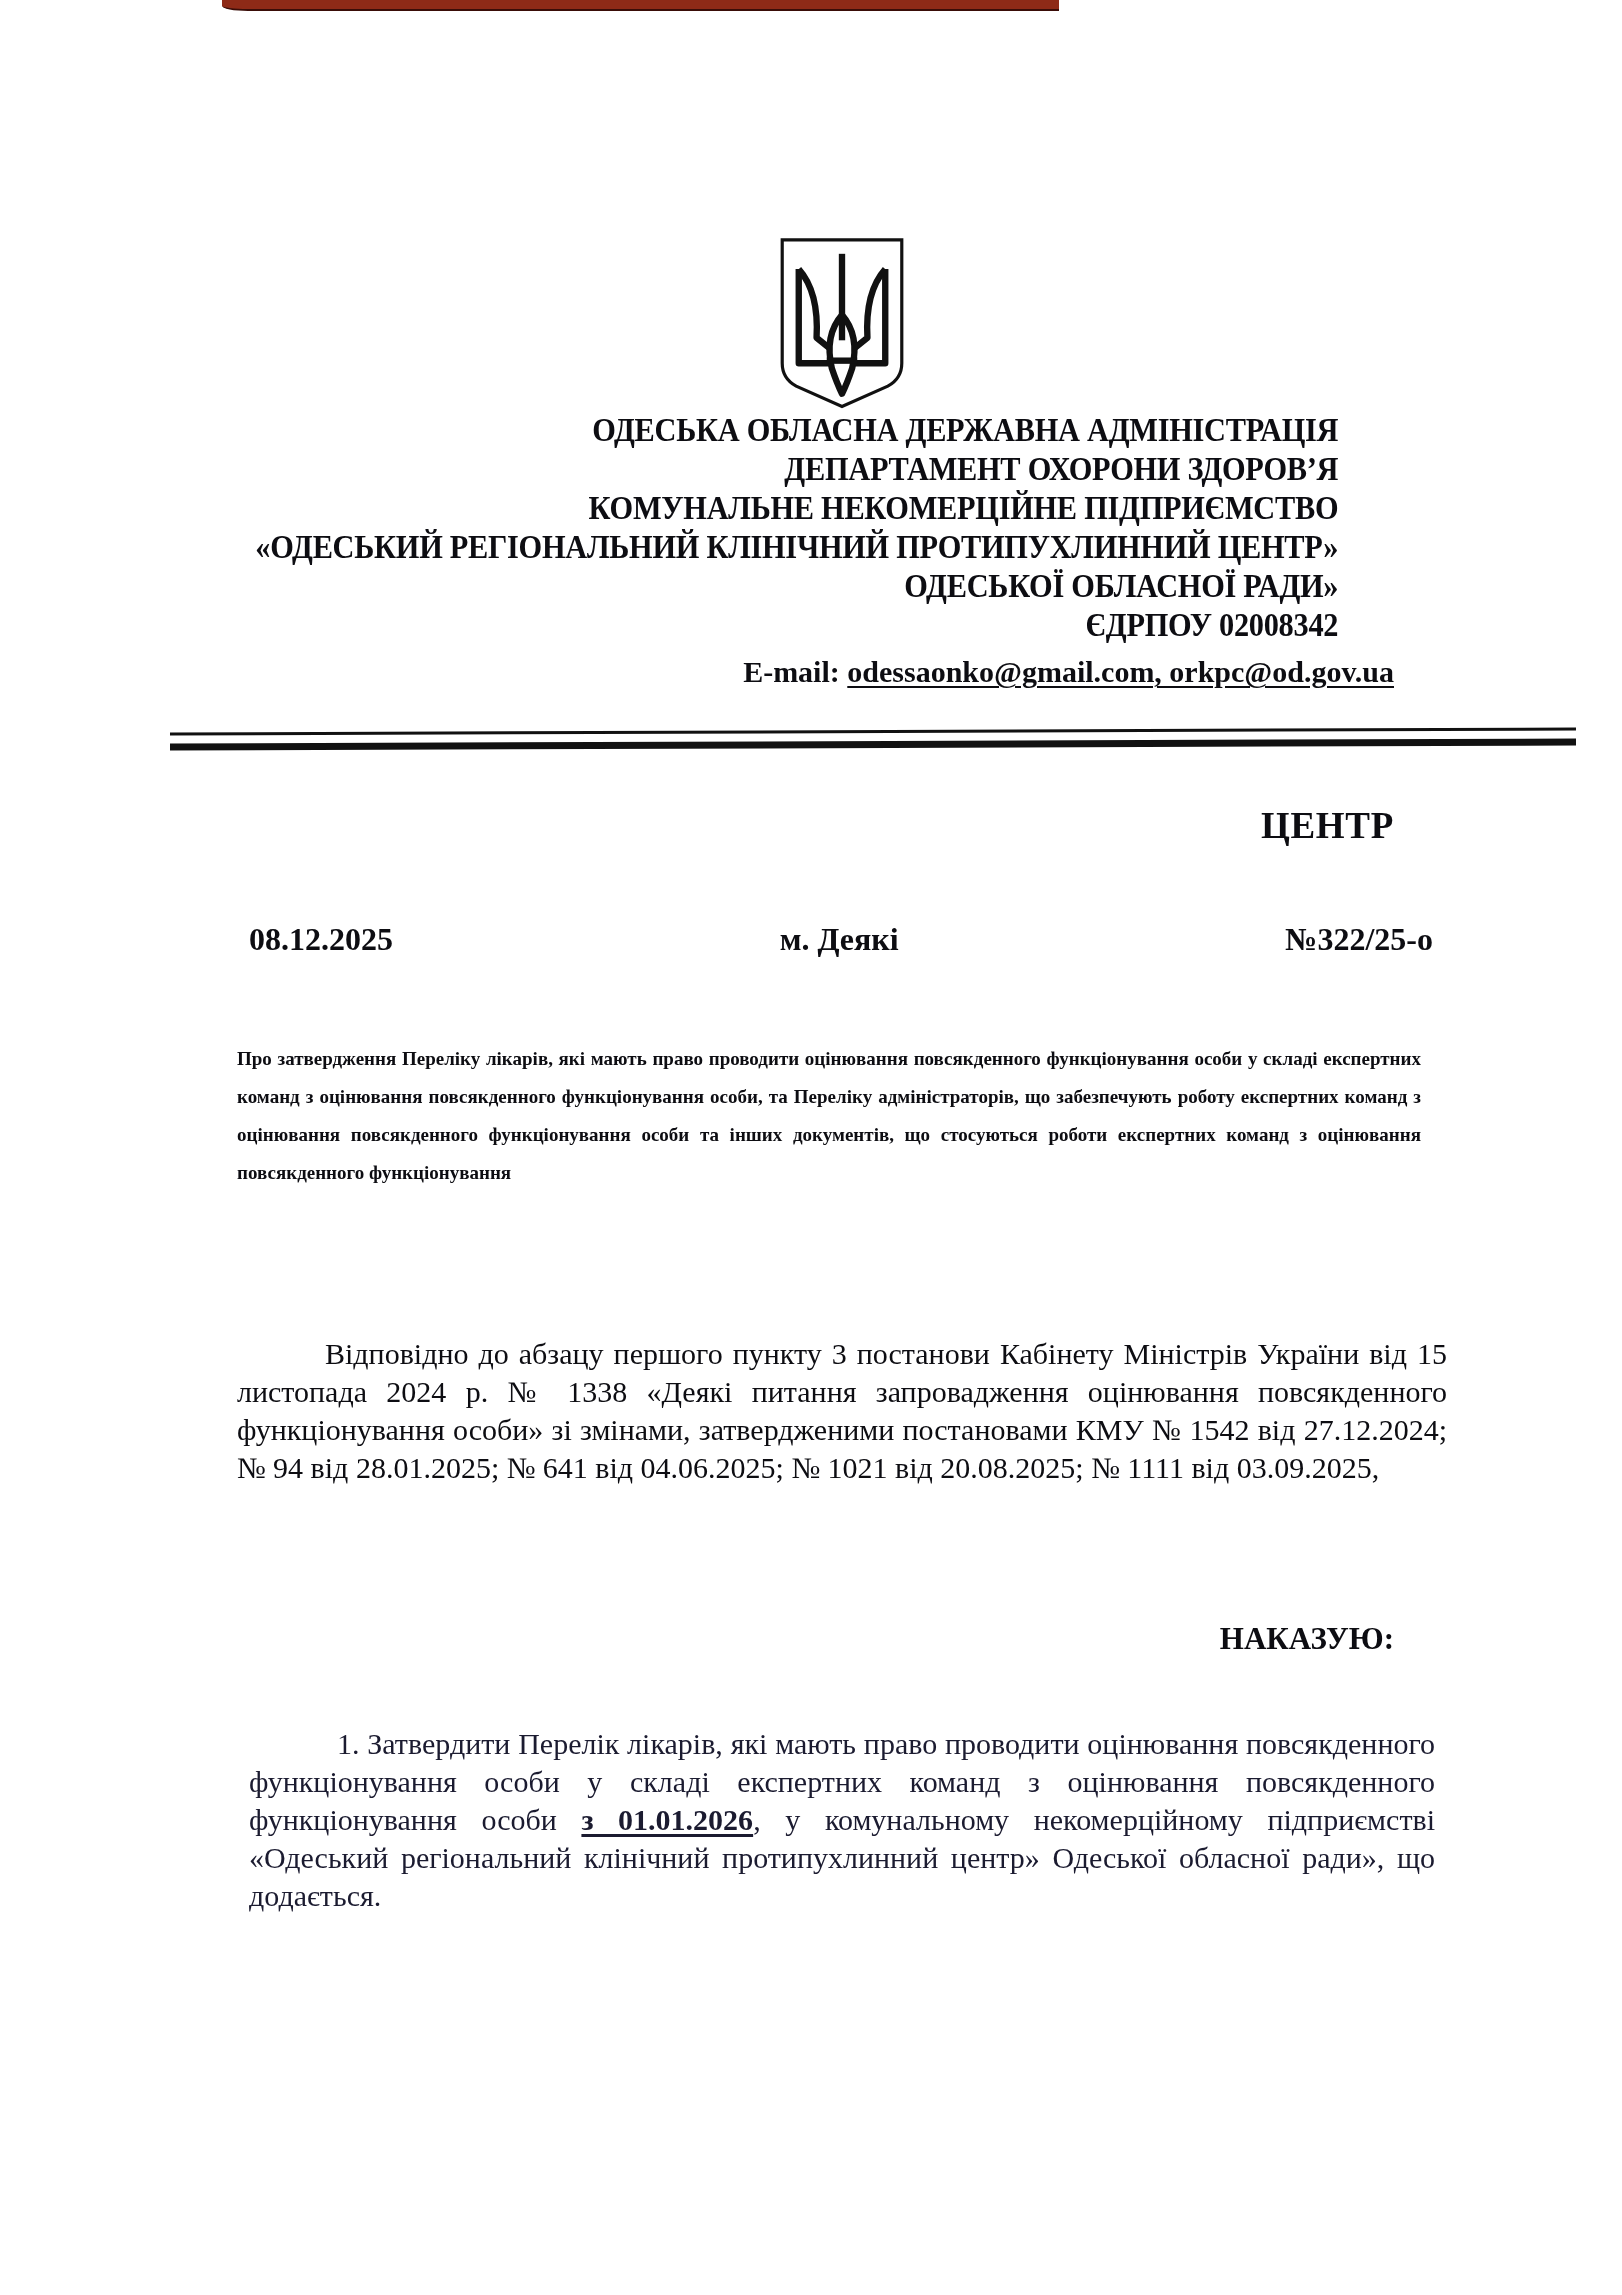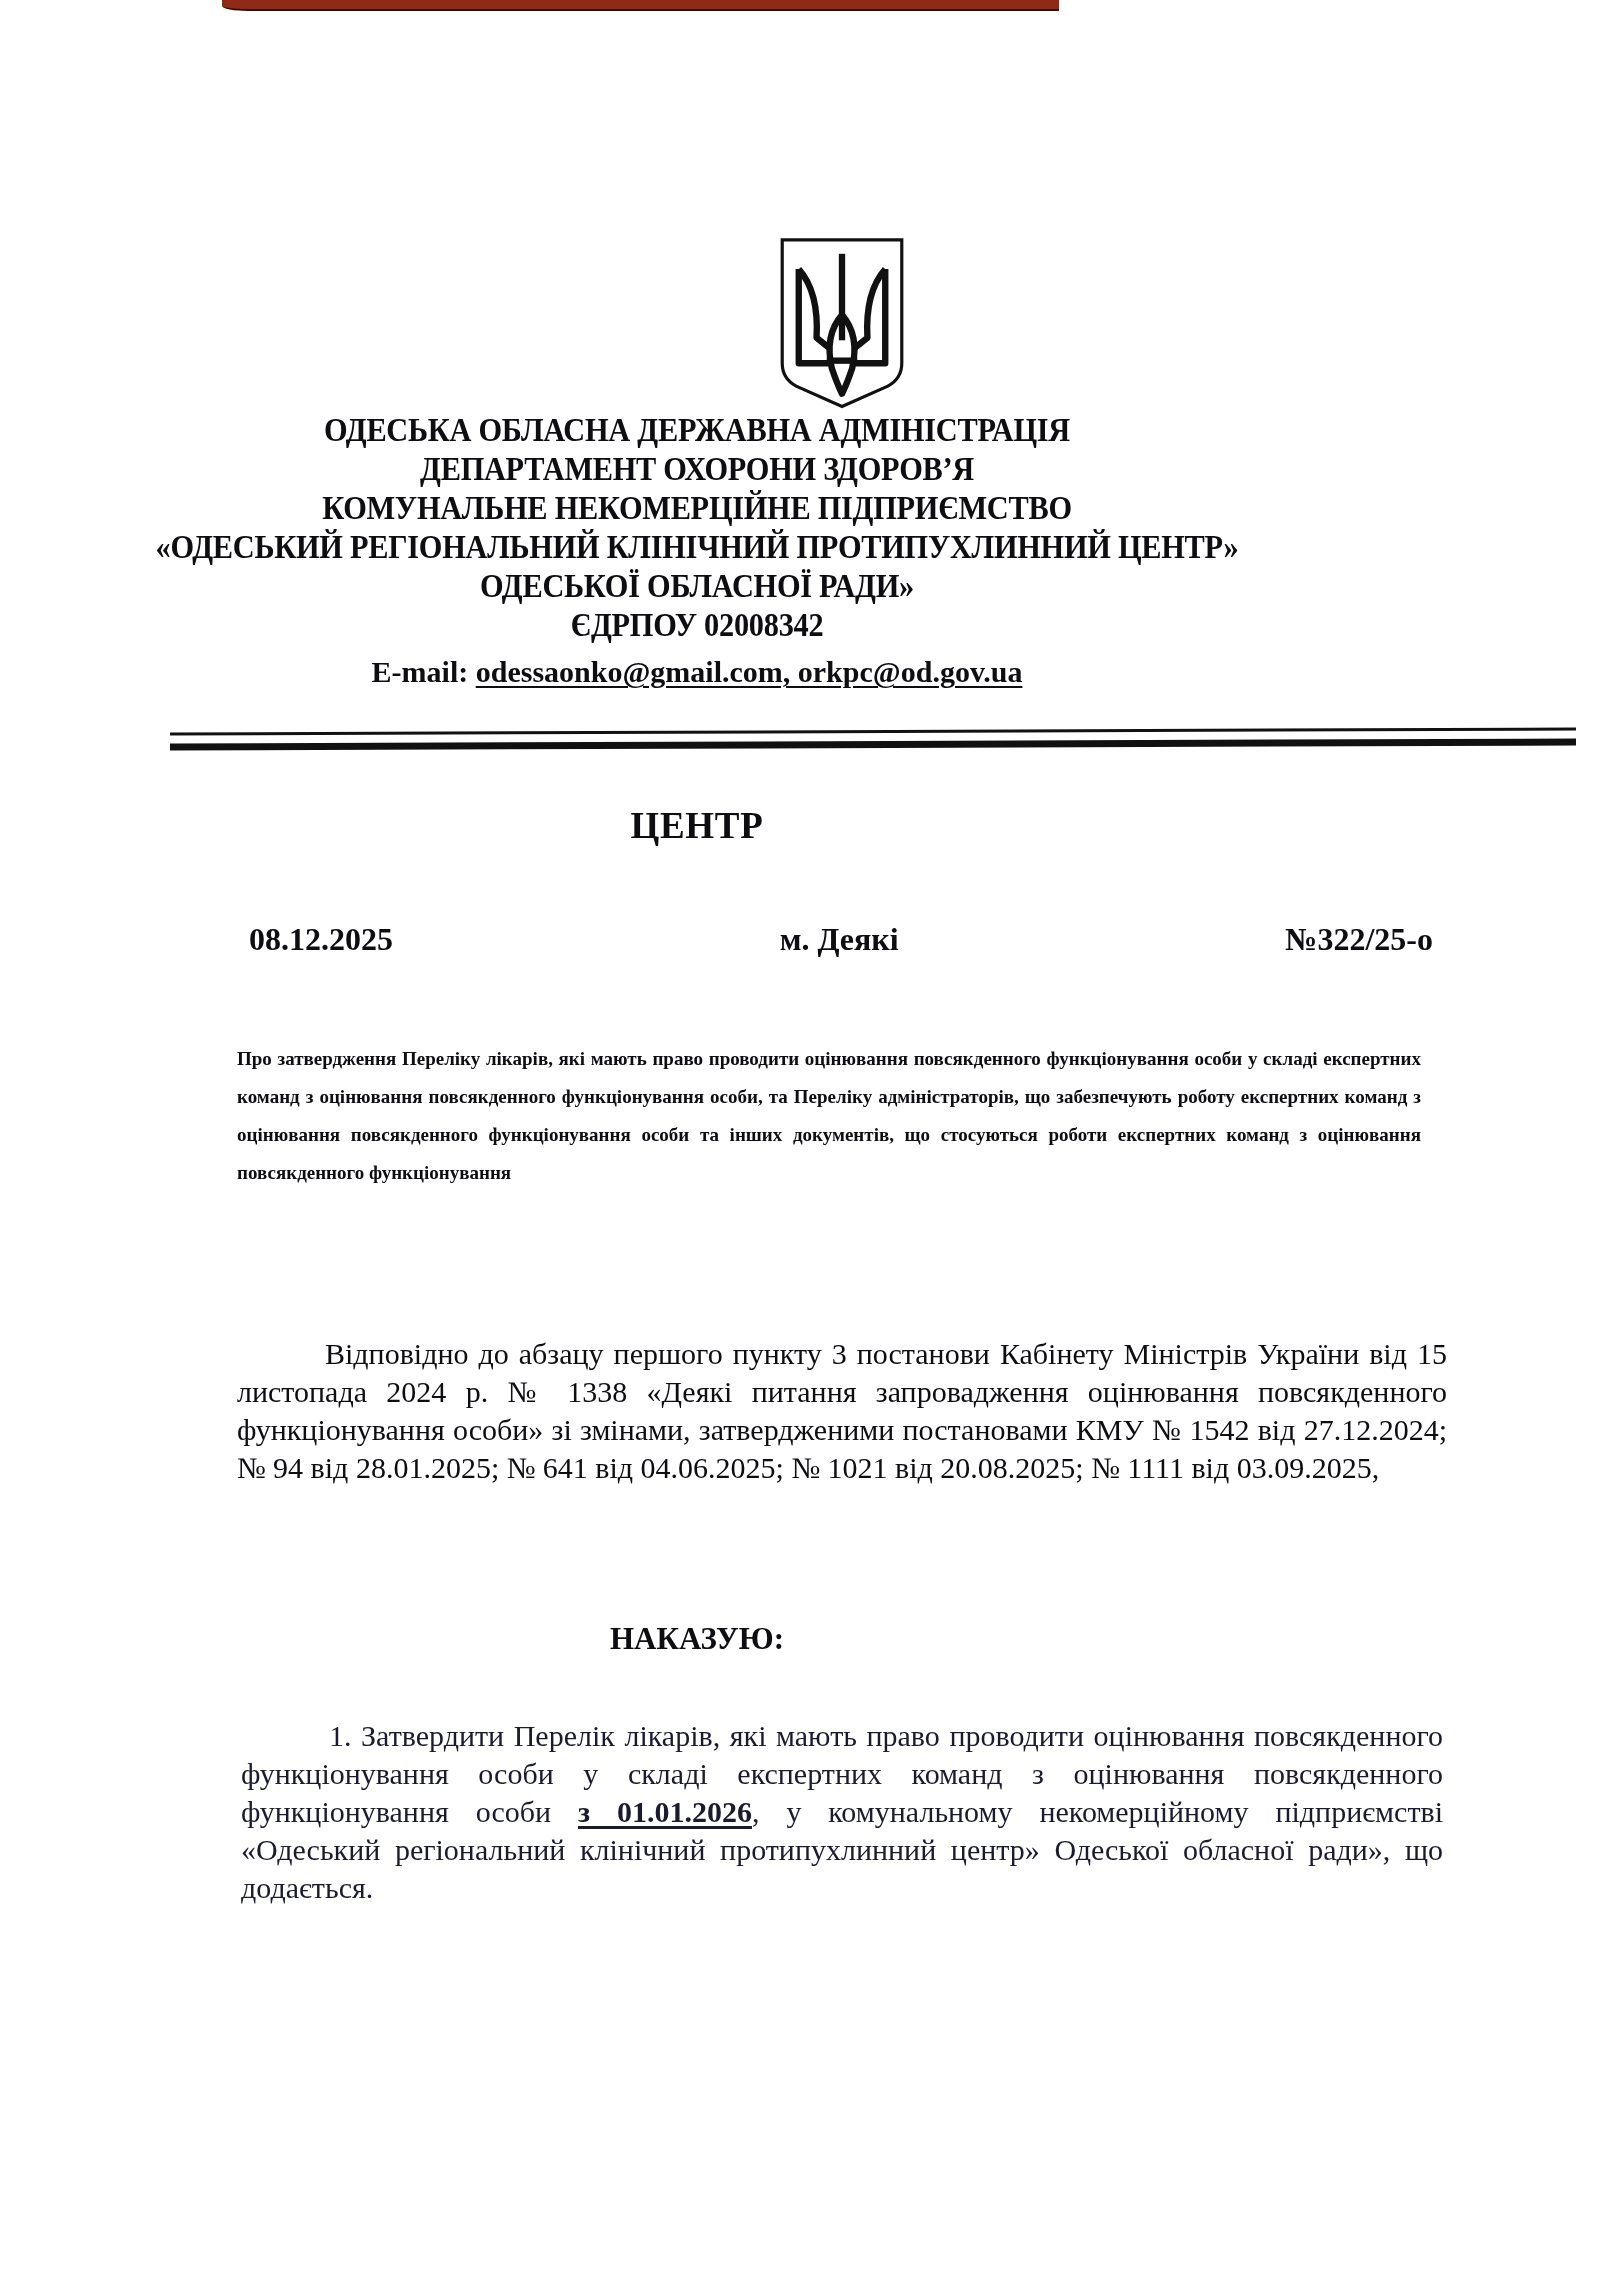--- a/index.html
+++ b/index.html
@@ -6,41 +6,41 @@
   body {
     width: 1622px; height: 2295px; background: #ffffff; position: relative; overflow: hidden;
     font-family: "Liberation Serif", "DejaVu Serif", serif; color: #0d0d12;
   }
   .redbar {
     position: absolute; left: 222px; top: 0; width: 837px; height: 9.2px;
     background: #8e2a17; border-bottom: 2px solid #3a0d08;
     border-bottom-left-radius: 26px 5.2px;
   }
   .arms { position: absolute; left: 778px; top: 236px; width: 128px; height: 173px; }
-  .hdr { position: absolute; left: 0; width: 1394px; text-align: center; font-weight: bold; }
+  .hdr { position: absolute; left: 0; width: 1394px; text-align: right; font-weight: bold; }
   .hdr-lines { top: 411px; font-size: 33px; line-height: 39px; letter-spacing: -0.3px; }
   .hdr-lines div { transform: scaleX(0.92); }
   .addr { top: 652px; font-size: 30px; line-height: 39px; }
   .addr u { text-decoration-thickness: 2px; text-underline-offset: 3.9px; }
   .sep1 { position: absolute; left: 170px; top: 730px; width: 1406px; height: 3.3px; background: #111; transform: rotate(-0.2deg); }
   .sep2 { position: absolute; left: 170px; top: 741px; width: 1406px; height: 7.2px; background: #111; transform: rotate(-0.2deg); }
   .title { top: 803px; font-size: 37px; line-height: 46px; letter-spacing: 0.7px; }
   .meta { position: absolute; top: 921px; left: 249px; width: 1184px; font-size: 32px; font-weight: bold; display: flex; justify-content: space-between; }
   .subject {
     position: absolute; left: 237px; top: 1040px; width: 1184px;
     font-size: 19px; line-height: 38px; font-weight: bold; text-align: justify; text-align-last: left;
   }
   .body-text {
     position: absolute; left: 237px; width: 1210px;
     font-size: 30px; line-height: 38px; text-align: justify; text-align-last: left;
   }
   .preamble { top: 1335px; text-indent: 88px; }
   .order-word { top: 1619px; font-size: 31px; line-height: 39px; }
   .items { top: 1713px; }
-  .items p { margin: 4px; text-indent: 88px; }
+  .items p { margin: 12px; text-indent: 88px; }
   .items u { font-weight: bold; text-decoration-thickness: 2.6px; text-underline-offset: 3.9px; }
   .fade { color: #1b1b30; }
 </style>
 </head>
 <body>
 
 <div class="redbar"></div>
 
 <svg class="arms" viewBox="0 0 100 136">
   <path d="M3 3 H97 V100 Q97 112 86 118 L50 134 L14 118 Q3 112 3 100 Z" fill="none" stroke="#111" stroke-width="2.5"></path>

